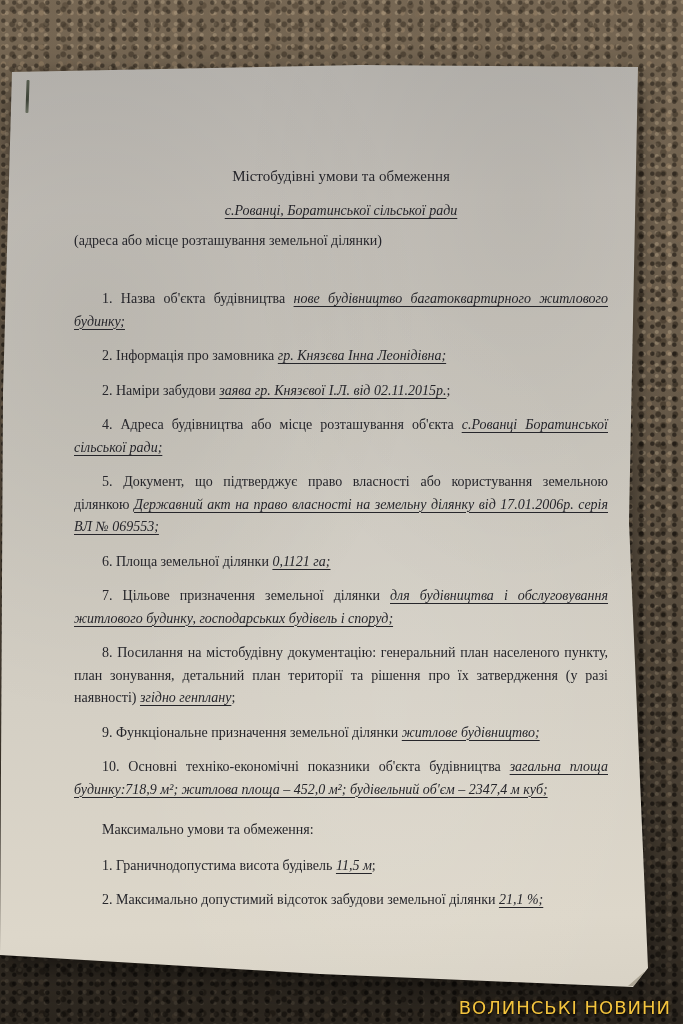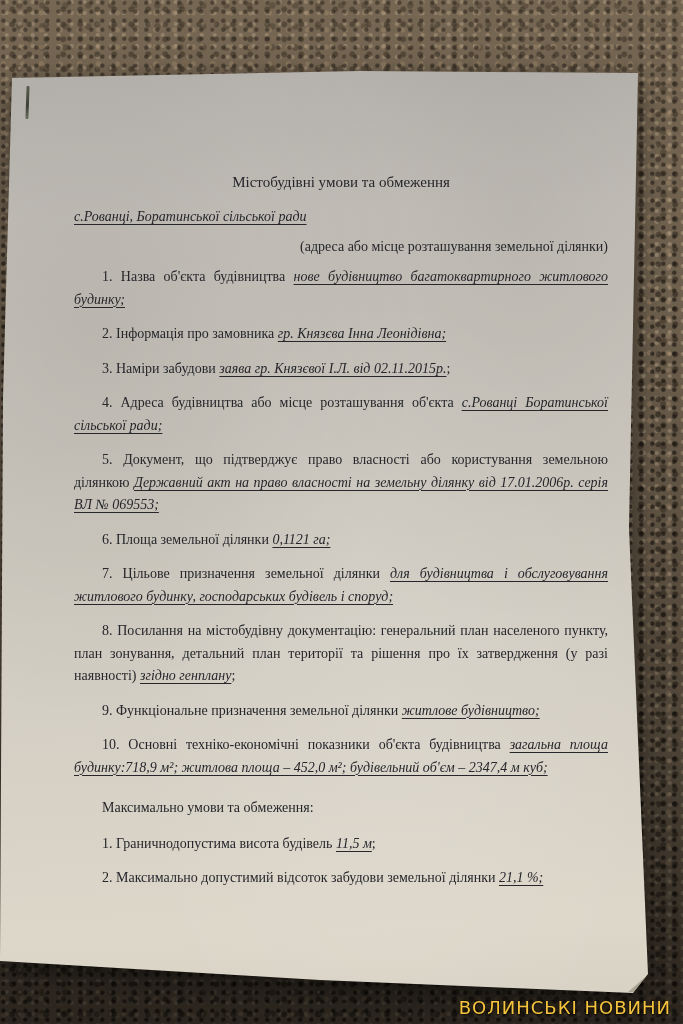--- a/index.html
+++ b/index.html
@@ -18,21 +18,21 @@
       linear-gradient(180deg, rgba(140,122,98,0.25) 0%, rgba(90,78,62,0.05) 30%, rgba(0,0,0,0.30) 72%, rgba(0,0,0,0.62) 100%),
       radial-gradient(circle at 30% 30%, rgba(18,14,10,0.60) 0 1.6px, transparent 2.8px),
       radial-gradient(circle at 72% 62%, rgba(32,26,18,0.55) 0 2.2px, transparent 3.6px),
       radial-gradient(circle at 52% 18%, rgba(196,176,146,0.45) 0 1.4px, transparent 2.6px),
       radial-gradient(circle at 18% 76%, rgba(156,134,106,0.55) 0 2px, transparent 3.2px),
       radial-gradient(circle at 84% 26%, rgba(52,42,30,0.50) 0 2.6px, transparent 4px),
       radial-gradient(circle at 40% 55%, rgba(120,100,78,0.45) 0 2.4px, transparent 4.2px);
     background-size: 100% 100%, 11px 9px, 17px 15px, 13px 11px, 19px 17px, 23px 21px, 29px 25px;
   }
   .paper-wrap {
-    position: absolute; left: 0; top: 68px; width: 652px; height: 928px;
+    position: absolute; left: 0; top: 62px; width: 652px; height: 928px;
     filter: drop-shadow(0 10px 14px rgba(0,0,0,0.55));
   }
   .paper {
     position: absolute; inset: 0;
     background:
       radial-gradient(ellipse at 14% 28%, rgba(0,0,0,0.07), transparent 42%),
       radial-gradient(ellipse at 80% 15%, rgba(0,0,0,0.06), transparent 38%),
       radial-gradient(ellipse at 60% 70%, rgba(255,255,255,0.10), transparent 48%),
       linear-gradient(178deg, #b6b3ae 0%, #c5c1ba 16%, #cbc7be 42%, #d4cfc4 68%, #ddd7ca 92%, #d8d2c5 100%);
     clip-path: polygon(
@@ -54,23 +54,23 @@
     border-bottom: 14px solid rgba(120,110,92,0.45);
   }
   .page-inner {
     position: absolute; inset: 0;
     padding: 104px 44px 0 74px;
     color: #26262b;
     font-size: 14px;
     line-height: 22.5px;
   }
   .doc-title { text-align: center; font-size: 15px; line-height: 21px; margin-bottom: 13px; }
-  .addr { font-style: italic; margin-bottom: 7px; }
+  .addr { text-align: center; font-style: italic; margin-bottom: 7px; }
   .addr .u-wrap { text-decoration: underline; text-underline-offset: 3px; }
-  .addr-caption { text-align: right; margin-bottom: 8px; }
+  .addr-caption { text-align: left; margin-bottom: 36px; }
   .section-heading { text-indent: 28px; margin-bottom: 13px; }
   .item { text-align: justify; text-indent: 28px; margin-bottom: 12px; }
   .item.no-justify { text-align: left; }
   .fill {
     font-style: italic;
     text-decoration: underline;
     text-underline-offset: 3px;
     text-decoration-thickness: 1px;
   }
   .u { text-decoration: underline; text-underline-offset: 3px; }
@@ -102,21 +102,21 @@
       </div>
 
       <div class="addr"><span class="u-wrap">с.Рованці, Боратинської сільської ради</span></div>
       <div class="addr-caption">(адреса або місце розташування земельної ділянки)</div>
 
 
       <p class="item"><span>1. Назва об'єкта будівництва</span> <span class="fill">нове будівництво багатоквартирного житлового будинку;</span><span></span></p>
 
       <p class="item no-justify"><span>2. Інформація про замовника</span> <span class="fill">гр. Князєва Інна Леонідівна;</span><span></span></p>
 
-      <p class="item no-justify"><span>3. Наміри забудови</span> <span class="fill">заява гр. Князєвої І.Л. від 02.11.2015р.</span><span>;</span></p>
+      <p class="item no-justify"><span>2. Наміри забудови</span> <span class="fill">заява гр. Князєвої І.Л. від 02.11.2015р.</span><span>;</span></p>
 
       <p class="item"><span>4. Адреса будівництва або місце розташування об'єкта</span> <span class="fill">с.Рованці Боратинської сільської ради;</span><span></span></p>
 
       <p class="item"><span>5. Документ, що підтверджує право власності або користування земельною ділянкою</span> <span class="fill">Державний акт на право власності на земельну ділянку від 17.01.2006р. серія ВЛ № 069553;</span><span></span></p>
 
       <p class="item no-justify"><span>6. Площа земельної ділянки</span> <span class="fill">0,1121 га;</span><span></span></p>
 
       <p class="item"><span>7. Цільове призначення земельної ділянки</span> <span class="fill">для будівництва і обслуговування житлового будинку, господарських будівель і споруд;</span><span></span></p>
 
       <p class="item"><span>8. Посилання на містобудівну документацію: генеральний план населеного пункту, план зонування, детальний план території та рішення про їх затвердження (у разі наявності)</span> <span class="fill">згідно генплану</span><span>;</span></p>

